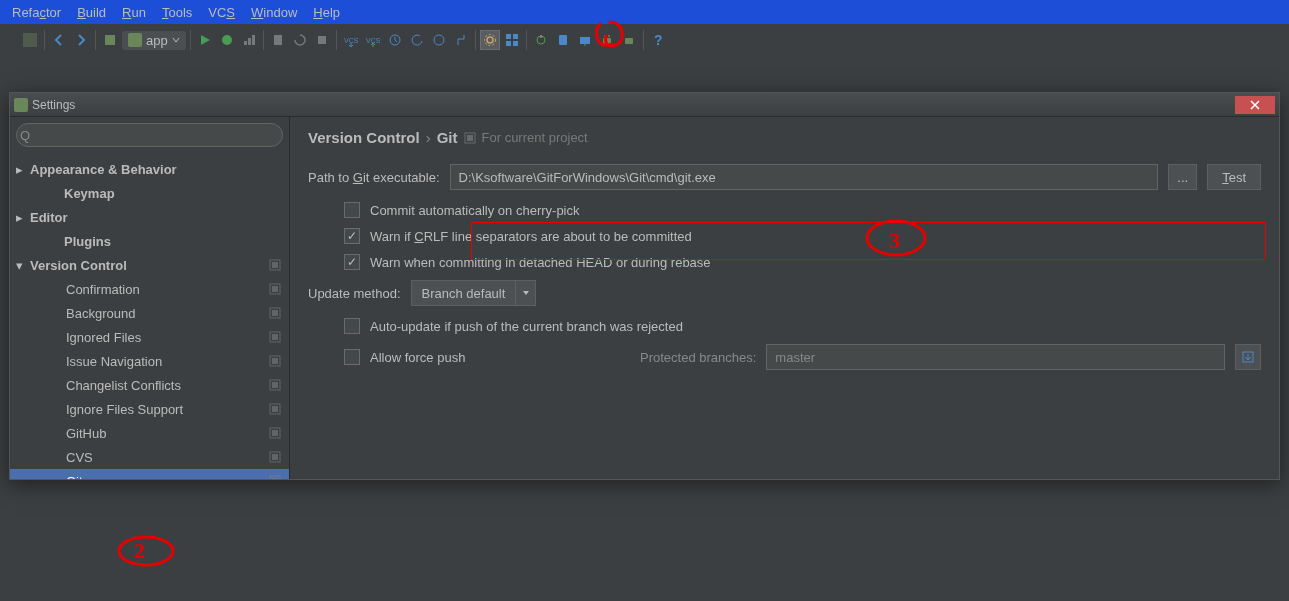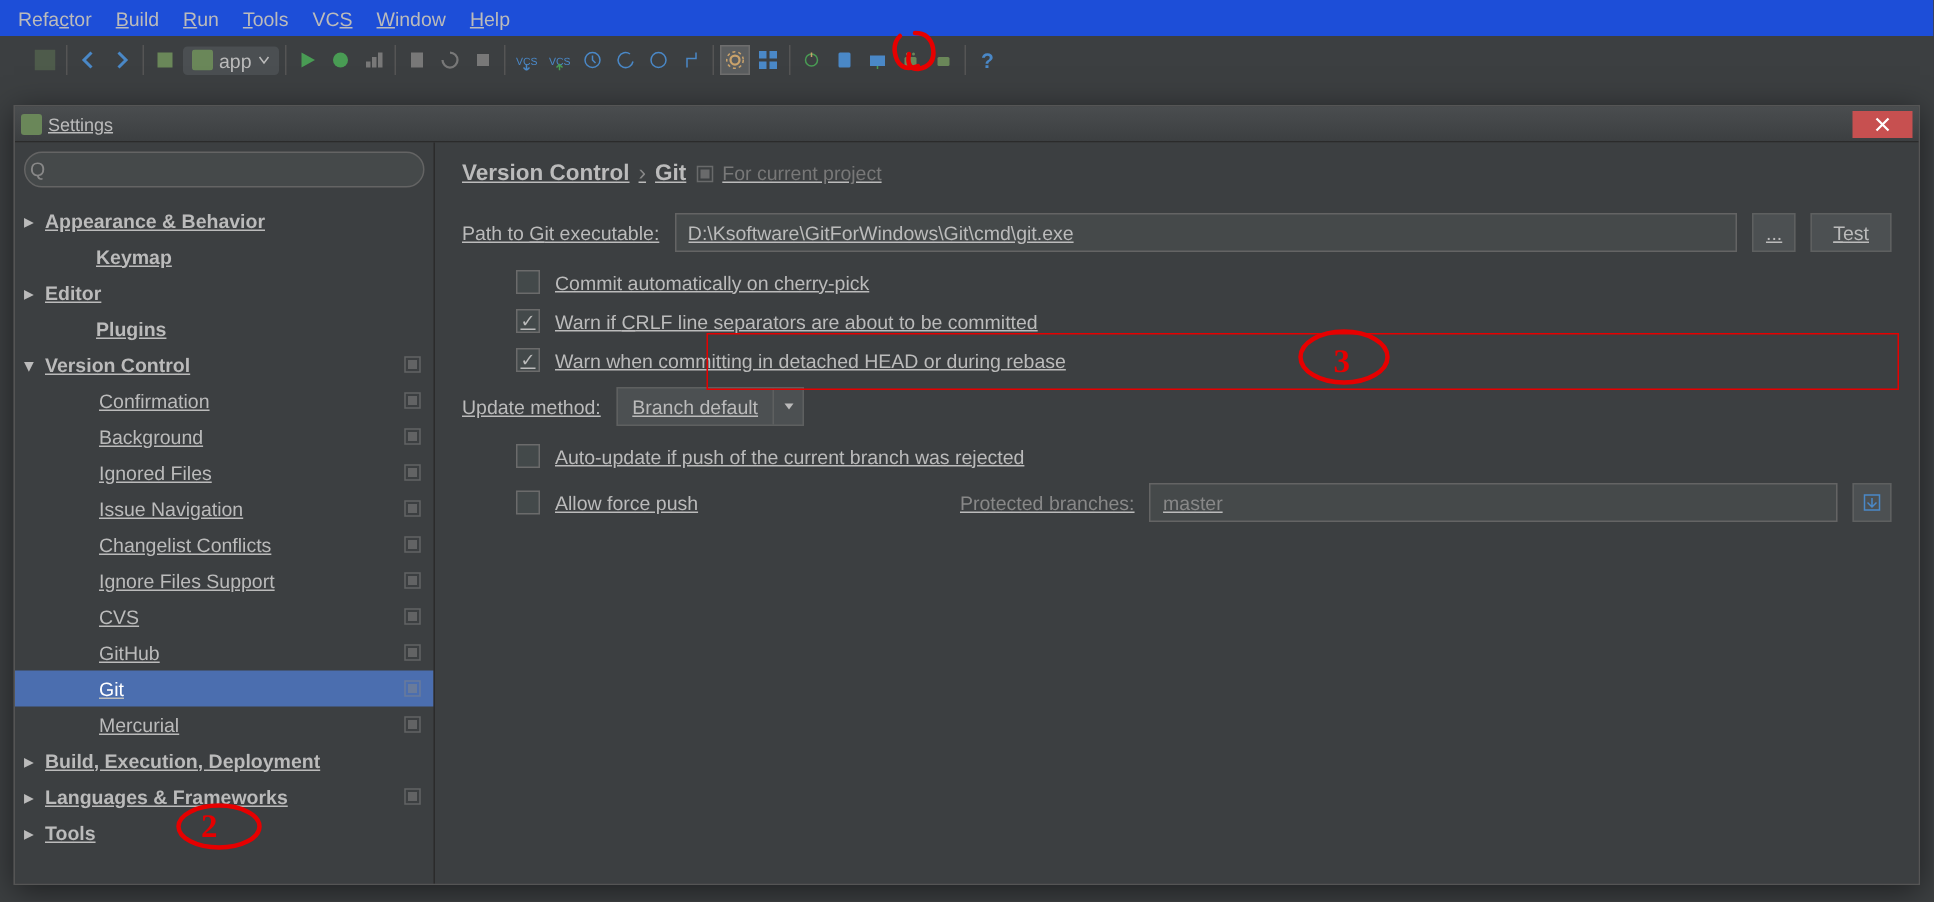--- a/index.html
+++ b/index.html
@@ -10,21 +10,21 @@
   .menu-item { padding: 2px 8px; color: #bbbbbb; cursor: pointer; }
   .menu-item u { text-decoration: underline; }
   
   
   .toolbar { display: flex; align-items: center; height: 32px; padding: 0 20px; background: #3c3f41; gap: 2px; }
   .tb-icon { width: 20px; height: 20px; display: flex; align-items: center; justify-content: center; cursor: pointer; }
   .tb-sep { width: 1px; height: 20px; background: #555; margin: 0 2px; }
   .app-selector { display: flex; align-items: center; gap: 4px; background: #4b4f52; padding: 2px 6px; border-radius: 3px; }
   
   
-  .dialog { position: absolute; top: 70px; left: 9px; width: 1271px; height: 520px; background: #3c3f41; border: 1px solid #555; box-shadow: 0 4px 20px rgba(0,0,0,0.5); text-decoration: underline; }
+  .dialog { position: absolute; top: 92px; left: 9px; width: 1271px; height: 388px; background: #3c3f41; border: 1px solid #555; box-shadow: 0 4px 20px rgba(0,0,0,0.5); }
   .dialog-titlebar { display: flex; align-items: center; height: 24px; background: linear-gradient(#4a4d4f, #3c3f41); border-bottom: 1px solid #2b2b2b; padding: 0 4px; }
   .dialog-title { flex: 1; color: #bbbbbb; font-size: 12px; padding-left: 4px; }
   .close-btn { width: 40px; height: 18px; background: #c75050; display: flex; align-items: center; justify-content: center; cursor: pointer; border-radius:0; }
   .close-btn svg { width: 10px; height: 10px; }
   
   .dialog-body { display: flex; height: calc(100% - 24px); }
   
   
   .sidebar { width: 280px; background: #3c3f41; border-right: 1px solid #2b2b2b; display: flex; flex-direction: column; }
   .search-wrap { padding: 6px; }
@@ -316,28 +316,28 @@
             </svg>
           </div>
           <div class="tree-row indent-2">
             <span class="tree-label ">Ignore Files Support</span>
             <svg class="badge" viewBox="0 0 12 12">
               <rect x="1" y="1" width="10" height="10" stroke="#888" fill="none"></rect>
               <rect x="3" y="3" width="6" height="6" fill="#888"></rect>
             </svg>
           </div>
           <div class="tree-row indent-2">
+            <span class="tree-label ">GitHub</span>
+            <svg class="badge" viewBox="0 0 12 12">
+              <rect x="1" y="1" width="10" height="10" stroke="#888" fill="none"></rect>
+              <rect x="3" y="3" width="6" height="6" fill="#888"></rect>
+            </svg>
+          </div>
+          <div class="tree-row indent-2">
             <span class="tree-label ">CVS</span>
-            <svg class="badge" viewBox="0 0 12 12">
-              <rect x="1" y="1" width="10" height="10" stroke="#888" fill="none"></rect>
-              <rect x="3" y="3" width="6" height="6" fill="#888"></rect>
-            </svg>
-          </div>
-          <div class="tree-row indent-2">
-            <span class="tree-label ">GitHub</span>
             <svg class="badge" viewBox="0 0 12 12">
               <rect x="1" y="1" width="10" height="10" stroke="#888" fill="none"></rect>
               <rect x="3" y="3" width="6" height="6" fill="#888"></rect>
             </svg>
           </div>
           <div class="tree-row indent-2 selected">
             <span class="tree-label ">Git</span>
             <svg class="badge" viewBox="0 0 12 12">
               <rect x="1" y="1" width="10" height="10" stroke="#888" fill="none"></rect>
               <rect x="3" y="3" width="6" height="6" fill="#888"></rect>

